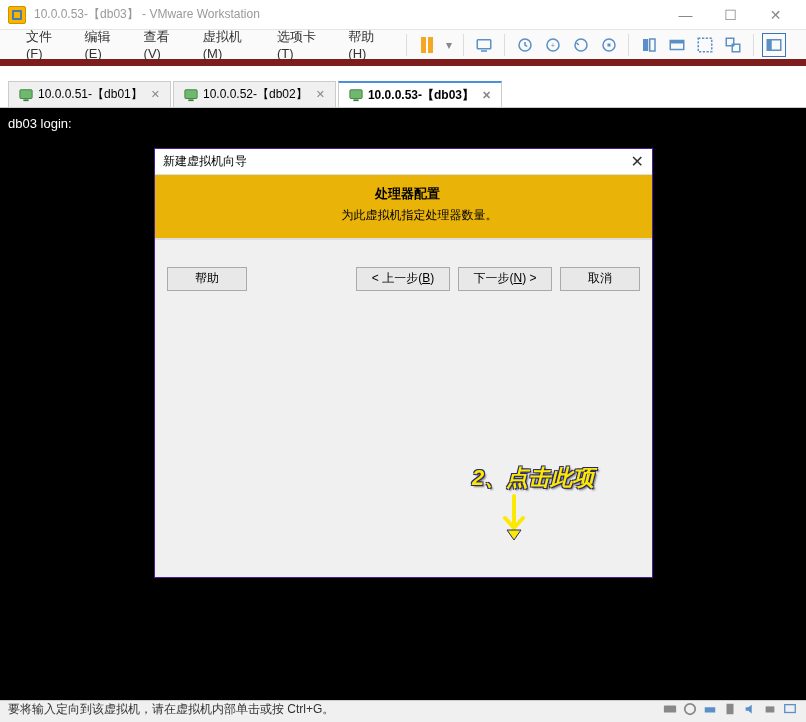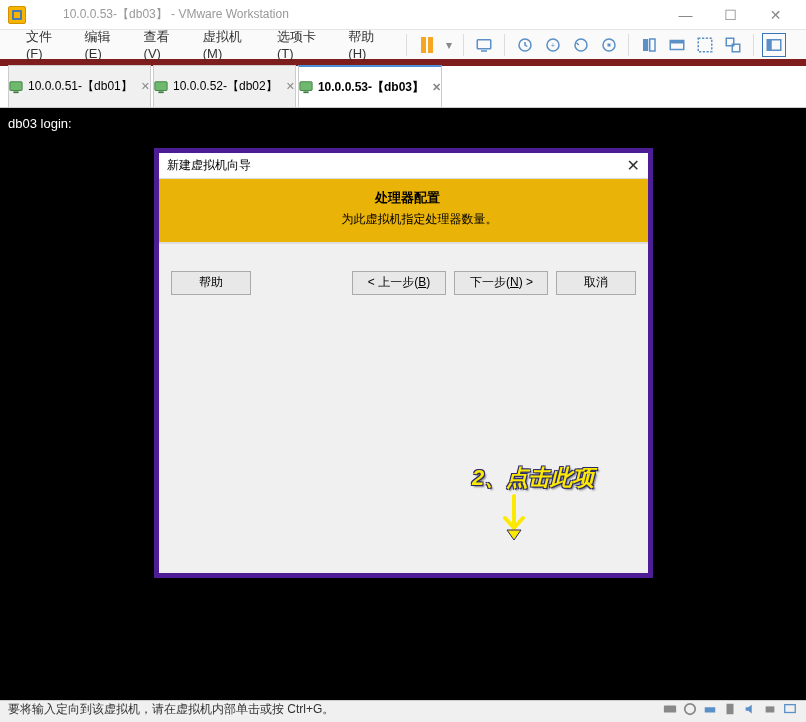--- a/index.html
+++ b/index.html
@@ -1,62 +1,62 @@
 <!DOCTYPE html>
 <html><head>
 <meta charset="utf-8">
 <style>
 * { box-sizing: border-box; margin: 0; padding: 0; font-family: "Microsoft YaHei", "Segoe UI", sans-serif; }
 body { width: 806px; height: 722px; background: #fff; font-size: 12px; overflow: hidden; position: relative; }
 
 
-.titlebar { height: 30px; background: #fff; display: flex; align-items: center; padding: 0 8px; border-bottom: 1px solid #e5e5e5; gap: 29px; }
+.titlebar { height: 30px; background: #fff; display: flex; align-items: center; padding: 0 8px; border-bottom: 1px solid #e5e5e5; }
 .titlebar .app-icon { width: 18px; height: 18px; background: #f7b500; border: 1px solid #d09000; border-radius: 2px; display: flex; align-items: center; justify-content: center; margin-right: 8px; }
 .titlebar .app-icon-inner { width: 10px; height: 10px; border: 2px solid #4a7ab5; border-radius: 1px; }
 .titlebar .title-text { color: #999; font-size: 12px; }
 .titlebar .win-controls { margin-left: auto; display: flex; }
 .titlebar .win-btn { width: 45px; height: 28px; display: flex; align-items: center; justify-content: center; color: #888; font-size: 14px; cursor: pointer; }
 
 
 .menubar { height: 36px; display: flex; align-items: center; padding: 0 18px; border-bottom: 7px solid #7f1d1d; background: #fafafa; justify-content: center; }
 .menubar .menu-item { padding: 6px 8px; color: #333; cursor: pointer; font-size: 13px; }
 .menubar .sep { width: 1px; height: 22px; background: #ddd; margin: 0 6px; }
 .menubar .tb-btn { width: 24px; height: 24px; margin: 0 2px; display: flex; align-items: center; justify-content: center; cursor: pointer; }
 .menubar .tb-btn svg { width: 18px; height: 18px; }
 .menubar .pause { display: flex; gap: 2px; }
 .menubar .pause span { width: 5px; height: 16px; background: #f5a623; }
 .menubar .active-box { border: 1px solid #3874b8; padding: 2px; }
 
 
 .tabbar { height: 30px; background: #fff; display: flex; align-items: flex-end; padding: 0 8px; border-bottom: 1px solid #ccc; margin-top: 12px; }
-.tab { height: 42px; display: flex; align-items: center; padding: 0 0; border: 1px solid #ccc; border-bottom: none; margin-right: 2px; background: #f0f0f0; font-size: 12px; position: relative; justify-content: space-between; }
+.tab { height: 26px; display: flex; align-items: center; padding: 0 10px; border: 1px solid #ccc; border-bottom: none; margin-right: 2px; background: #f0f0f0; font-size: 12px; position: relative; justify-content: space-between; }
 .tab.active { background: #fff; font-weight: bold; border-top: 2px solid #4a90d9; }
 .tab .tab-icon { width: 14px; height: 14px; margin-right: 5px; }
 .tab .tab-close { margin-left: 8px; color: #888; font-size: 11px; cursor: pointer; }
 
 
 .terminal { background: #000; color: #fff; font-family: monospace; font-size: 13px; padding: 8px; height: 592px; position: relative; }
 
 
-.wizard { position: absolute; left: 154px; top: 148px; width: 499px; height: 430px; background: #f0f0f0; border: 5px solid #4c1d95; box-shadow: 2px 2px 8px rgba(0,0,0,0.3); }
+.wizard { position: absolute; left: 154px; top: 148px; width: 499px; height: 430px; background: #f0f0f0; border: 1px solid #4c1d95; box-shadow: 2px 2px 8px rgba(0,0,0,0.3); }
 .wizard-title { height: 26px; background: #fff; display: flex; align-items: center; padding: 0 8px; font-size: 12px; border-bottom: 1px solid #ddd; }
 .wizard-title .close-x { margin-left: auto; font-size: 16px; cursor: pointer; color: #333; }
 .wizard-header { background: #eab308; padding: 10px 20px 14px 28px; border-bottom: 1px solid #ddd; text-align: center; }
 .wizard-header .h1 { font-weight: bold; font-size: 13px; }
 .wizard-header .h2 { font-size: 12px; padding-left: 24px; padding-top: 4px; }
 .wizard-body { padding: 12px 16px; background: #f0f0f0; height: 296px; }
 .fieldlabel { font-size: 12px; margin-bottom: 8px; }
 .fieldrow { display: flex; align-items: center; margin-bottom: 6px; }
 .fieldrow label { width: 210px; font-size: 12px; }
 .fieldrow select { width: 132px; height: 22px; background: #fff; border: 1px solid #aaa; font-size: 12px; padding: 0 4px; }
 .wizard-footer { height: 46px; display: flex; align-items: center; padding: 0 12px; border-top: 1px solid #ddd; background: #f0f0f0; gap: 8px; }
 .wizard-footer .btn { height: 24px; padding: 0 14px; background: #e8e8e8; border: 1px solid #aaa; font-size: 12px; cursor: pointer; display: flex; align-items: center; margin-top: 32px; }
 .wizard-footer .btn.help { margin-right: auto; width: 80px; justify-content: center; }
 .wizard-footer .btn.prev { width: 94px; justify-content: center; }
-.wizard-footer .btn.next { width: 94px; justify-content: flex-end; }
+.wizard-footer .btn.next { width: 94px; justify-content: center; }
 .wizard-footer .btn.cancel { width: 80px; justify-content: center; }
 .wizard-footer .btn u { text-decoration: underline; }
 
 
 .annotation { position: absolute; left: 472px; top: 463px; font-size: 22px; font-weight: bold; color: #fce903; text-shadow: -1px -1px 0 #2a2a6a, 1px -1px 0 #2a2a6a, -1px 1px 0 #2a2a6a, 1px 1px 0 #2a2a6a, 2px 2px 2px rgba(0,0,0,0.5); font-style: italic; pointer-events: none; }
 .arrow { position: absolute; left: 499px; top: 494px; pointer-events: none; }
 
 
 .statusbar { height: 22px; background: #f0f0f0; border-top: 1px solid #ccc; display: flex; align-items: flex-start; padding: 0 8px; font-size: 12px; color: #333; position: absolute; bottom: 0; left: 0; right: 0; }
 .statusbar .tray { margin-left: auto; display: flex; gap: 4px; }

